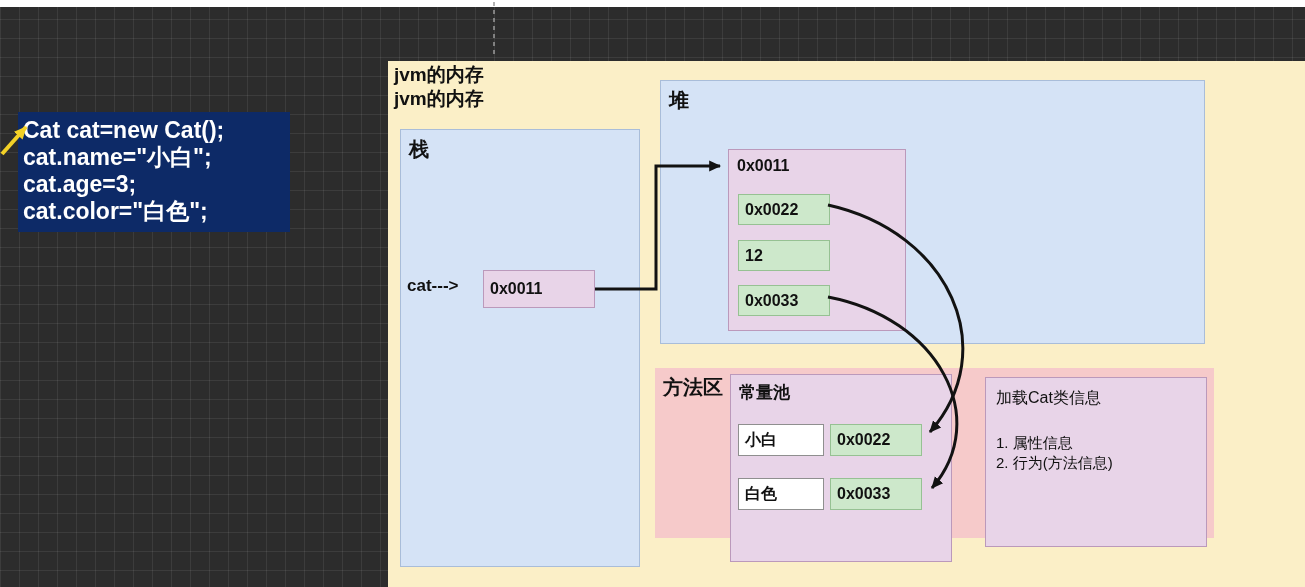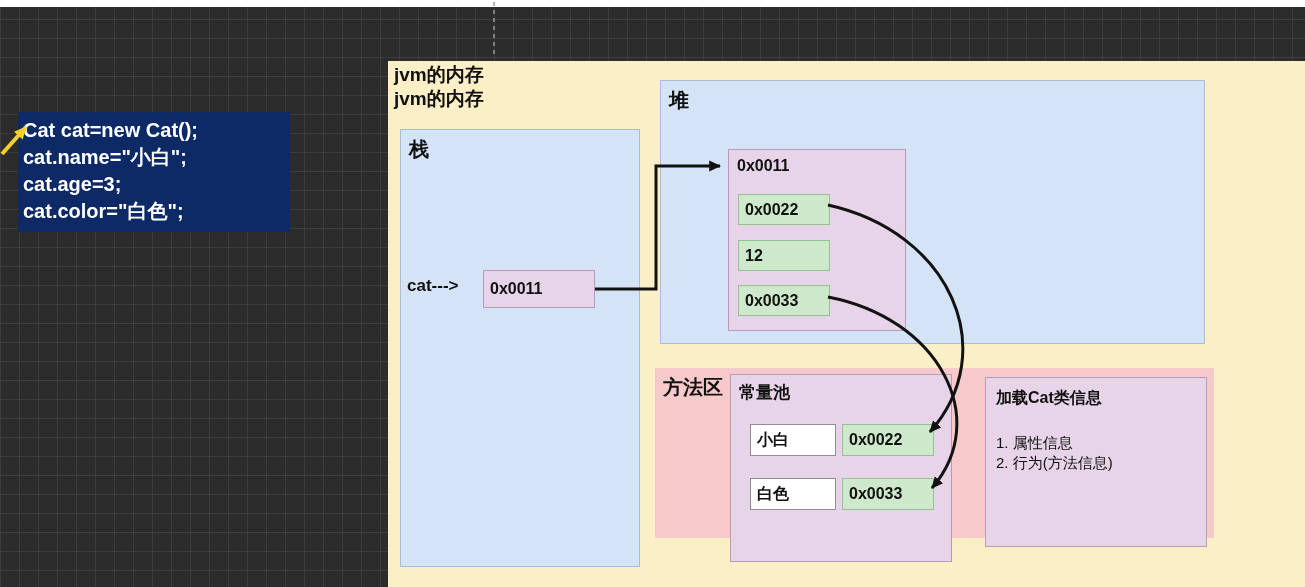--- a/index.html
+++ b/index.html
@@ -15,21 +15,21 @@
       linear-gradient(rgba(255,255,255,0.075) 1px, transparent 1px),
       linear-gradient(90deg, rgba(255,255,255,0.075) 1px, transparent 1px);
     background-size:19px 19px;
   }
   .top-strip{position:absolute;top:0;left:0;width:100%;height:7px;background:#ffffff;z-index:4;}
 
   
   .code-box{
     position:absolute;left:18px;top:112px;width:272px;height:120px;
     background:var(--code_bg,#0d2a67);color:var(--code_text,#ffffff);
-    font-weight:bold;font-size:20px;line-height:27px;
+    font-weight:bold;font-size:23px;line-height:27px;
     padding:5px 6px 14px 5px;box-sizing:border-box;z-index:3;
   }
 
   
   .jvm-panel{
     position:absolute;left:388px;top:61px;width:917px;height:526px;
     background:var(--panel_bg,#fbefc7);z-index:1;padding-left:48px;
   }
   .panel-title{
     position:absolute;left:6px;top:2px;
@@ -76,40 +76,40 @@
   .method-area{
     position:absolute;left:267px;top:307px;width:559px;height:170px;
     background:var(--method_pink,#f6caca);
   }
   .pool-box{
     position:absolute;left:75px;top:6px;width:222px;height:188px;
     background:var(--lavender,#e8d4e8);border:1px solid var(--lavender_border,#bb99bb);
     box-sizing:border-box;
   }
   .pool-label{position:absolute;left:8px;top:6px;font-size:17px;font-weight:bold;color:#111;}
-  .pool-row{position:absolute;left:12px;width:100%;height:32px;}
+  .pool-row{position:absolute;left:0;width:100%;height:32px;}
   .row1{top:49px}.row2{top:103px}
   .val-box{
     position:absolute;left:7px;width:86px;height:32px;
     background:var(--white_box,#ffffff);border:1px solid #8f8f8f;
     box-sizing:border-box;font-size:16px;font-weight:bold;color:#111;
     line-height:30px;padding-left:6px;
   }
   .addr-box{
     position:absolute;left:99px;width:92px;height:32px;
     background:var(--green,#cde8cb);border:1px solid var(--green_border,#96c193);
     box-sizing:border-box;font-size:16px;font-weight:bold;color:#111;
     line-height:30px;padding-left:6px;
   }
   .classinfo-box{
     position:absolute;left:330px;top:9px;width:222px;height:170px;
     background:var(--lavender,#e8d4e8);border:1px solid var(--lavender_border,#bb99bb);
     box-sizing:border-box;
   }
-  .ci-title{position:absolute;left:10px;top:10px;font-size:16px;font-weight:bold;color:#111;}
+  .ci-title{position:absolute;left:10px;top:10px;font-size:16px;font-weight:normal;color:#111;}
   .ci-item{position:absolute;left:10px;font-size:15px;font-weight:normal;color:#111;}
   .ci-1{top:56px}.ci-2{top:76px}
 
   .overlay{position:absolute;left:0;top:0;z-index:5;pointer-events:none;}
 </style>
 </head>
 <body>
 
 <div class="stage">
 

